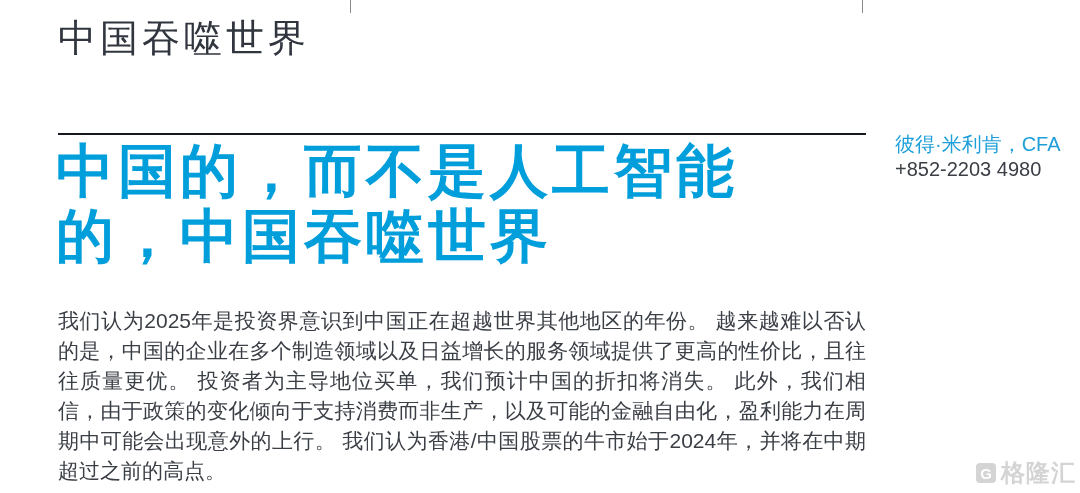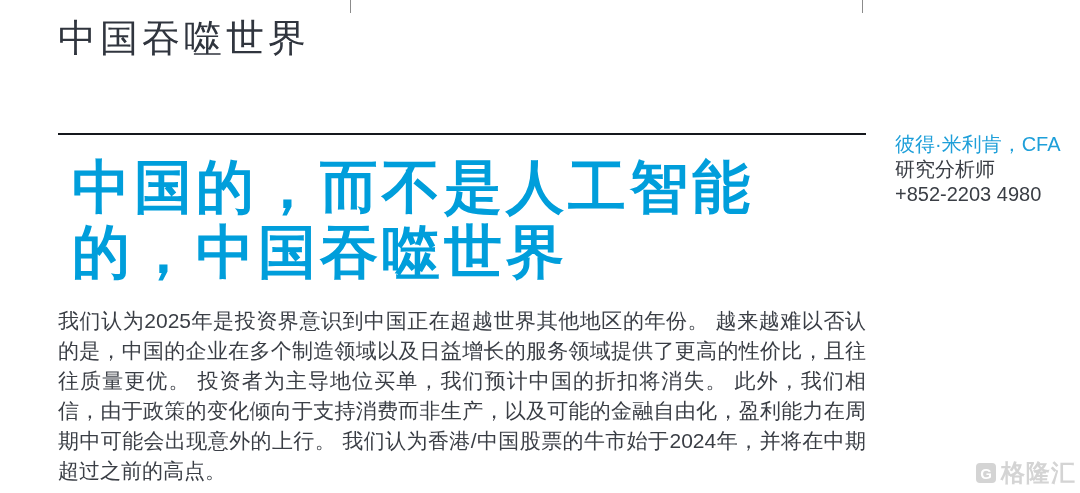--- a/index.html
+++ b/index.html
@@ -41,21 +41,21 @@
     left: 58px;
     top: 133px;
     width: 808px;
     height: 2px;
     background: #15181d;
   }
   .headline {
     position: absolute;
     left: 56px;
     top: 138px;
-    margin: 16px;
+    margin: 0;
     width: 820px;
     font-size: 58px;
     line-height: 65px;
     font-weight: 700;
     letter-spacing: 4px;
     color: var(--accent_blue, #009EDB);
   }
   .hl-line { display: block; white-space: nowrap; }
   .body-text {
     position: absolute;
@@ -123,21 +123,20 @@
 
   <h2 class="headline">
     <span class="hl-line">中国的，而不是人工智能</span>
     <span class="hl-line">的，中国吞噬世界</span>
   </h2>
 
   <p class="body-text">我们认为2025年是投资界意识到中国正在超越世界其他地区的年份。 越来越难以否认的是，中国的企业在多个制造领域以及日益增长的服务领域提供了更高的性价比，且往往质量更优。 投资者为主导地位买单，我们预计中国的折扣将消失。 此外，我们相信，由于政策的变化倾向于支持消费而非生产，以及可能的金融自由化，盈利能力在周期中可能会出现意外的上行。 我们认为香港/中国股票的牛市始于2024年，并将在中期超过之前的高点。</p>
 
   <aside class="analyst">
     <div class="analyst-name">彼得·米利肯，CFA</div>
-    <div class="analyst-title">研究分析师</div>
     <div class="analyst-phone">+852-2203 4980</div>
   </aside>
 
   <div class="watermark">
     <span class="wm-logo">G</span>
     <span class="wm-text">格隆汇</span>
   </div>
 
 </div>
 

